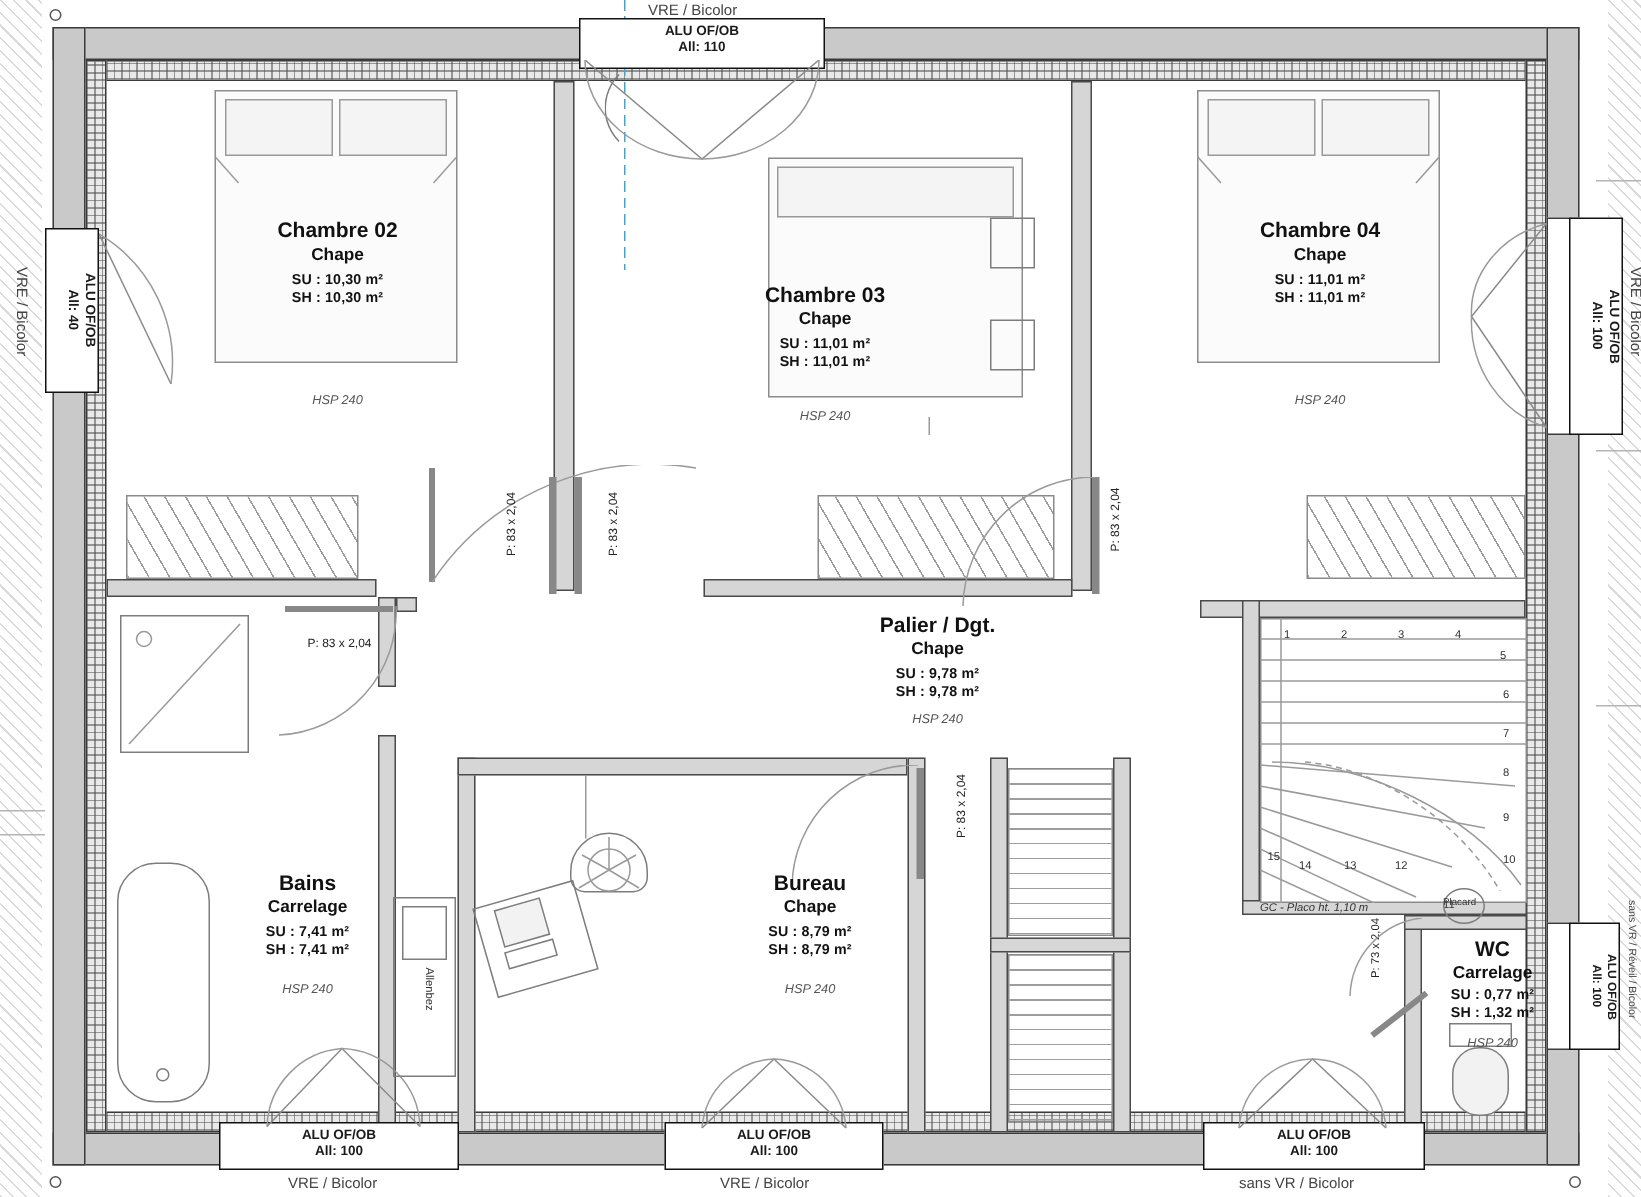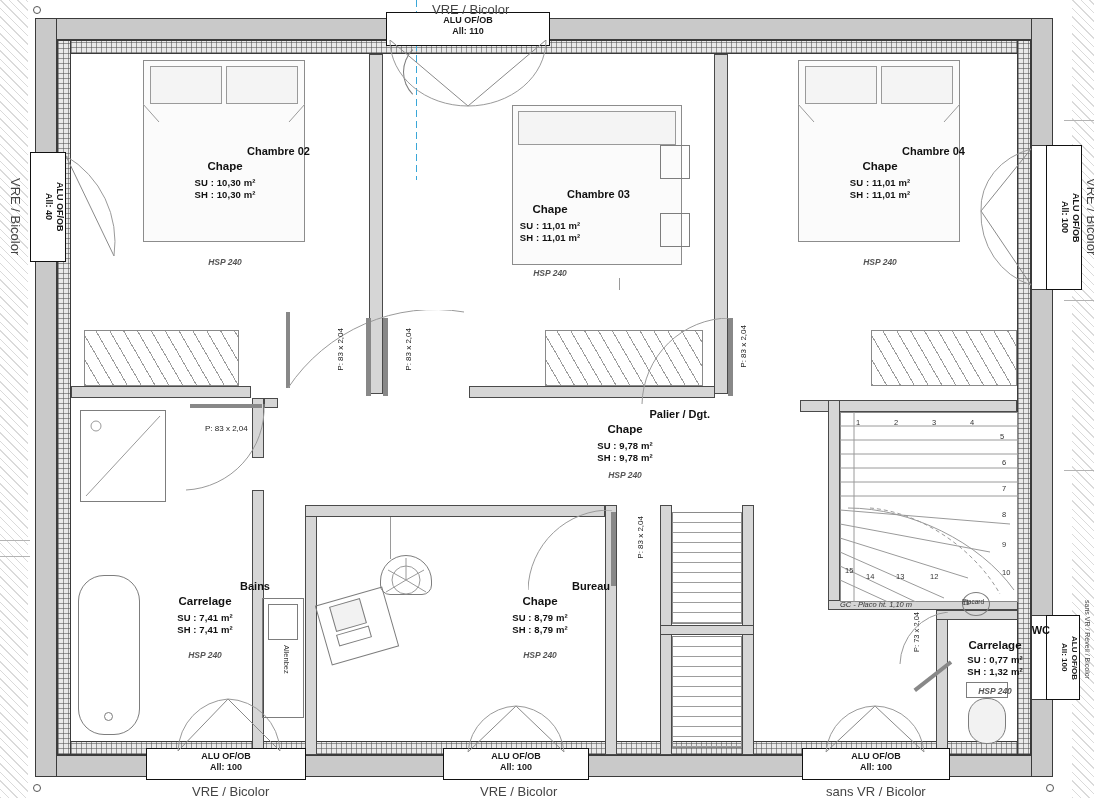--- a/index.html
+++ b/index.html
@@ -39,24 +39,24 @@
   .thinline { position:absolute; background:#9a9a9a; }
 
   
   .room-label {
     position:absolute;
     text-align:center;
     line-height:1.25;
     color:#111;
     white-space:nowrap;
   }
-  .room-label .rname { font-weight:bold; font-size:11px;text-align:right; }
+  .room-label .rname { font-weight:bold; font-size:14px; }
   .room-label .rfloor { font-weight:bold; font-size:11.5px; }
   .room-label .rarea { font-size:9.5px; font-weight:bold; letter-spacing:.1px; }
-  .room-label .rhsp { font-size:8.5px; font-style:italic; color:#555; margin-top:6px;font-weight:bold; }
+  .room-label .rhsp { font-size:8.5px; font-style:italic; color:#555; margin-top:6px; }
 
   
   .winbox {
     position:absolute;
     background:#fff;
     border:1px solid #111;
     text-align:center;
     font-size:9px;
     line-height:1.25;
     padding-top:2px;
@@ -64,21 +64,21 @@
   }
   .winbox .l2 { font-weight:bold; }
   .winbox.vert {
     writing-mode:vertical-rl;
     padding-top:0;
     padding-left:2px;
     text-align:center;
   }
   .vremark {
     position:absolute;
-    font-size:13px;
+    font-size:10px;
     color:#444;
   }
   .vremark.vert { writing-mode:vertical-rl; }
 
   
   .doorlbl {
     position:absolute;
     font-size:8px;
     color:#222;
     white-space:nowrap;

